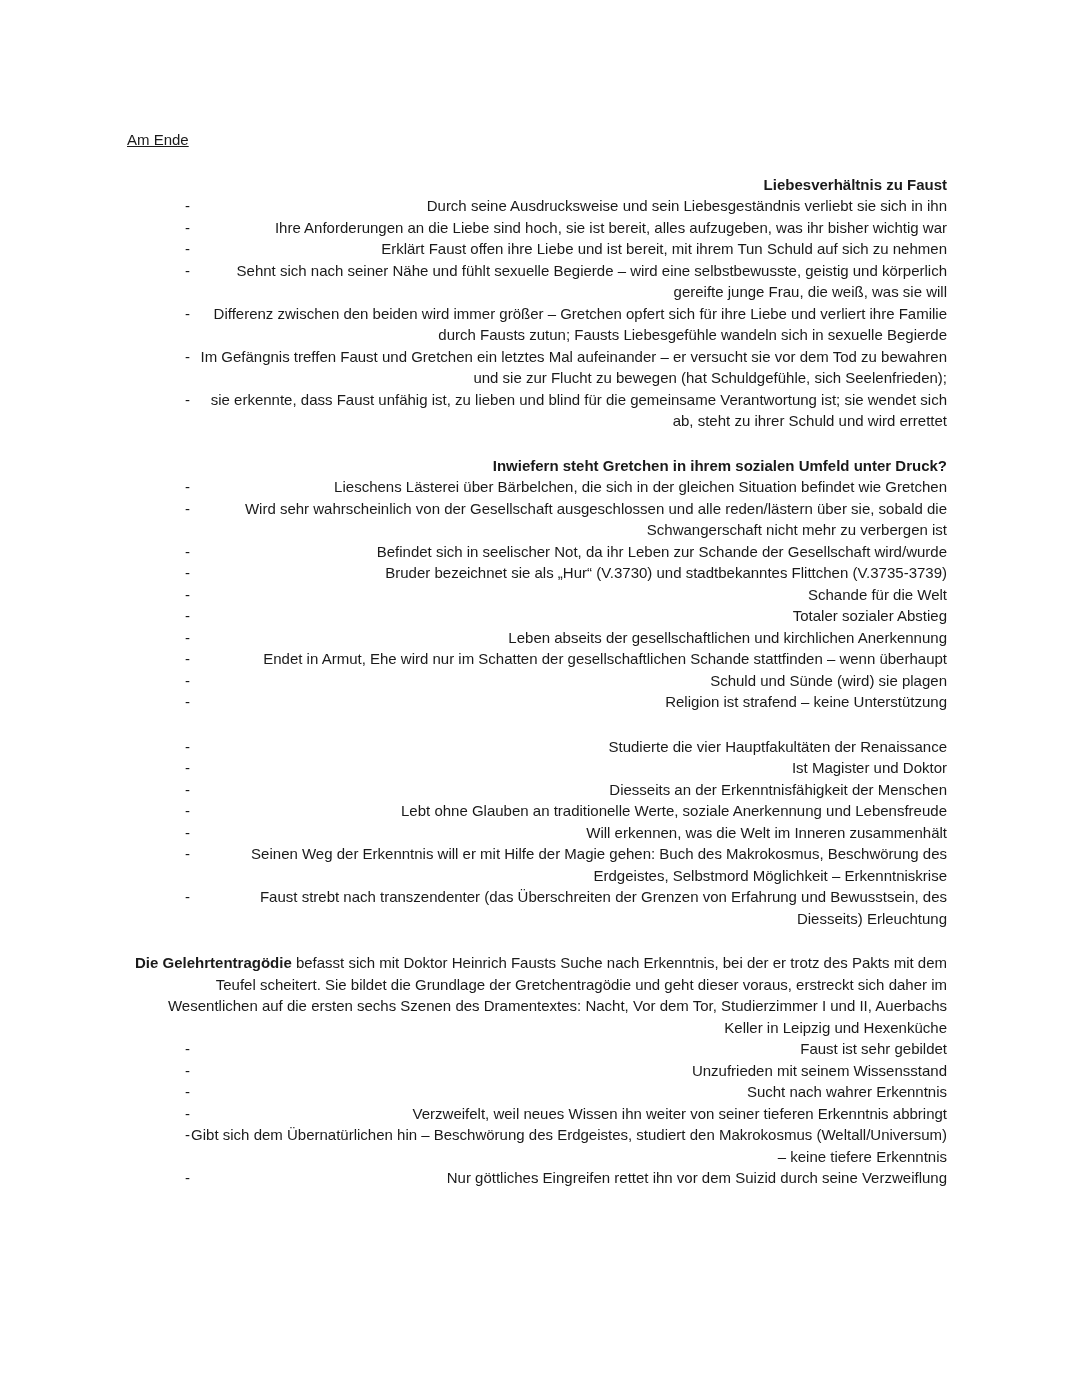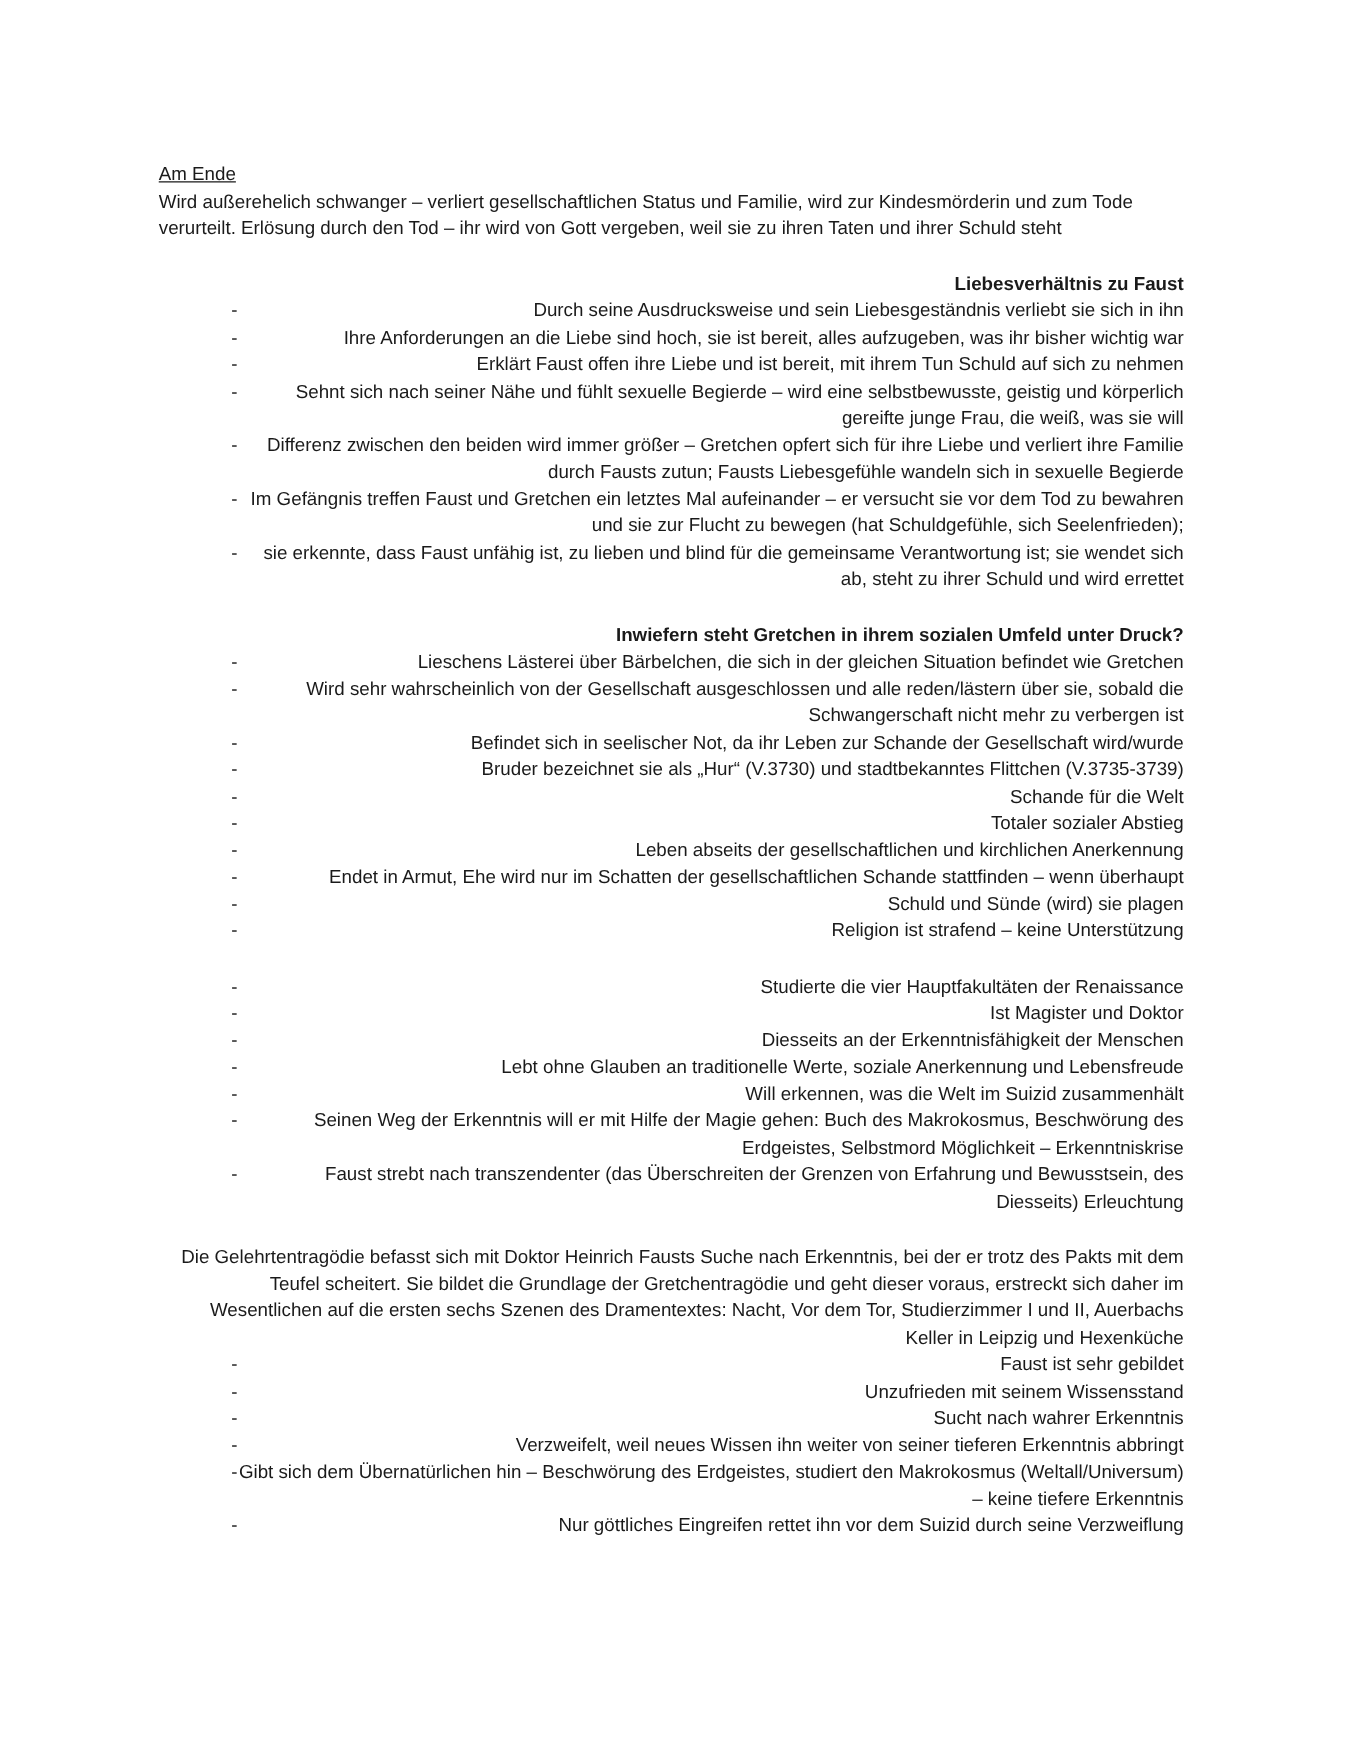--- a/index.html
+++ b/index.html
@@ -43,30 +43,29 @@
   }
   li {
     display: flex;
     padding-left: 33px;
   }
   .m {
     flex: 0 0 30px;
     width: 30px;
   }
   .t { flex: 1 1 auto; }
-  strong { font-weight: normal; }
+  strong { font-weight: bold; }
 </style>
 </head>
 <body>
 
 <div class="page">
 
   <section>
     <h2 class="h plain underline">Am Ende</h2>
-    <p>Wird außerehelich schwanger – verliert gesellschaftlichen Status und Familie, wird zur Kindesmörderin und zum Tode verurteilt. Erlösung durch den Tod – ihr wird von Gott vergeben, weil sie zu ihren Taten und ihrer Schuld steht</p>
   </section>
 
   <section>
     <h2 class="h">Liebesverhältnis zu Faust</h2>
     <ul>
       <li>
           <span class="m">-</span>
           <span class="t">Durch seine Ausdrucksweise und sein Liebesgeständnis verliebt sie sich in ihn</span>
         </li>
       <li>
@@ -155,21 +154,21 @@
       <li>
           <span class="m">-</span>
           <span class="t">Diesseits an der Erkenntnisfähigkeit der Menschen</span>
         </li>
       <li>
           <span class="m">-</span>
           <span class="t">Lebt ohne Glauben an traditionelle Werte, soziale Anerkennung und Lebensfreude</span>
         </li>
       <li>
           <span class="m">-</span>
-          <span class="t">Will erkennen, was die Welt im Suizid zusammenhält</span>
+          <span class="t">Will erkennen, was die Welt im Inneren zusammenhält</span>
         </li>
       <li>
           <span class="m">-</span>
           <span class="t">Seinen Weg der Erkenntnis will er mit Hilfe der Magie gehen: Buch des Makrokosmus, Beschwörung des Erdgeistes, Selbstmord Möglichkeit – Erkenntniskrise</span>
         </li>
       <li>
           <span class="m">-</span>
           <span class="t">Faust strebt nach transzendenter (das Überschreiten der Grenzen von Erfahrung und Bewusstsein, des Diesseits) Erleuchtung</span>
         </li>
     </ul>

